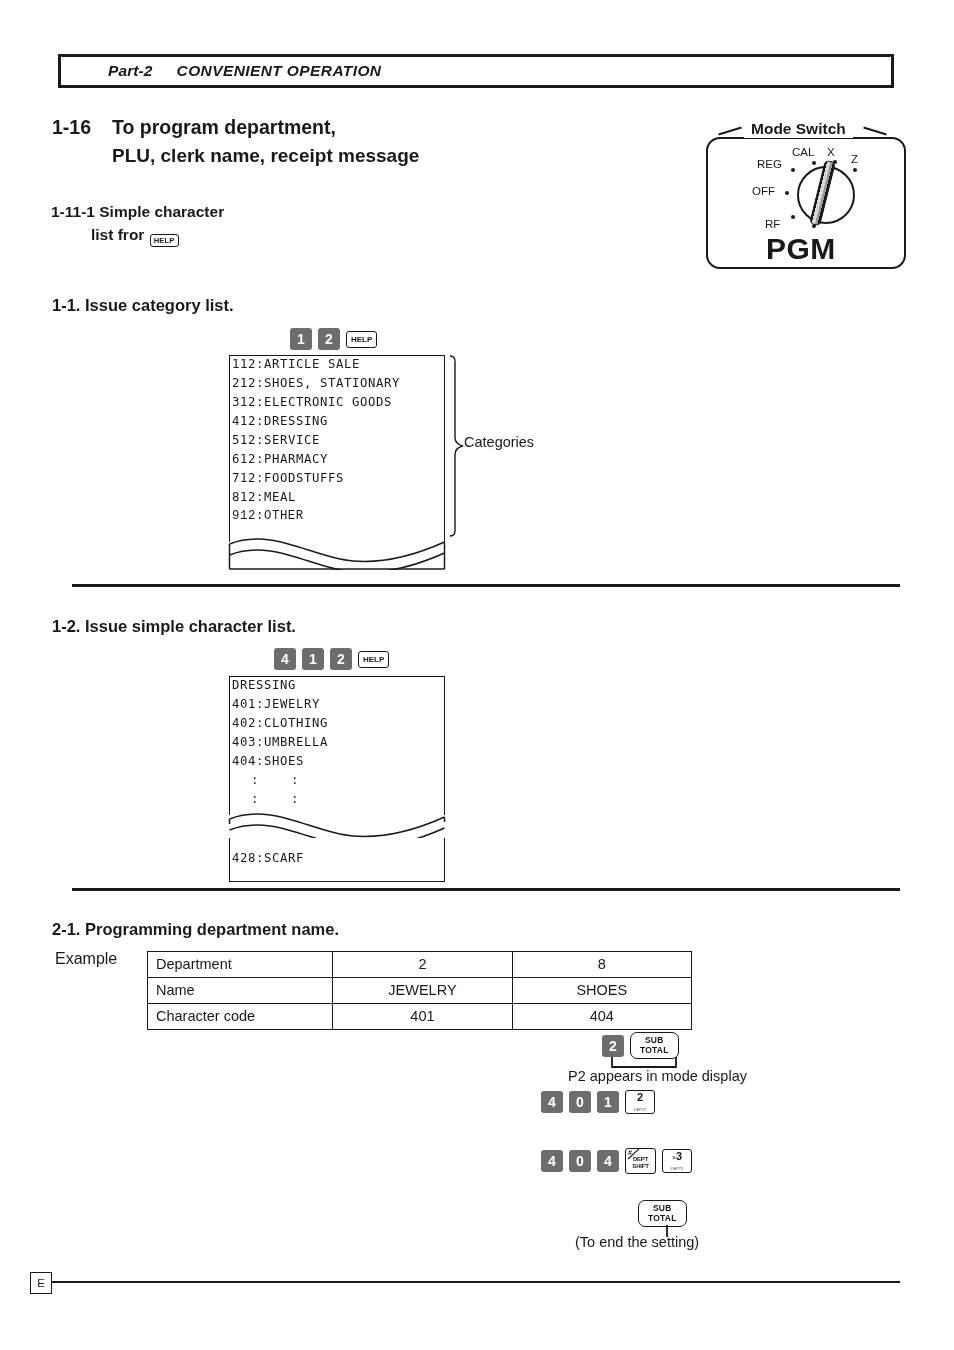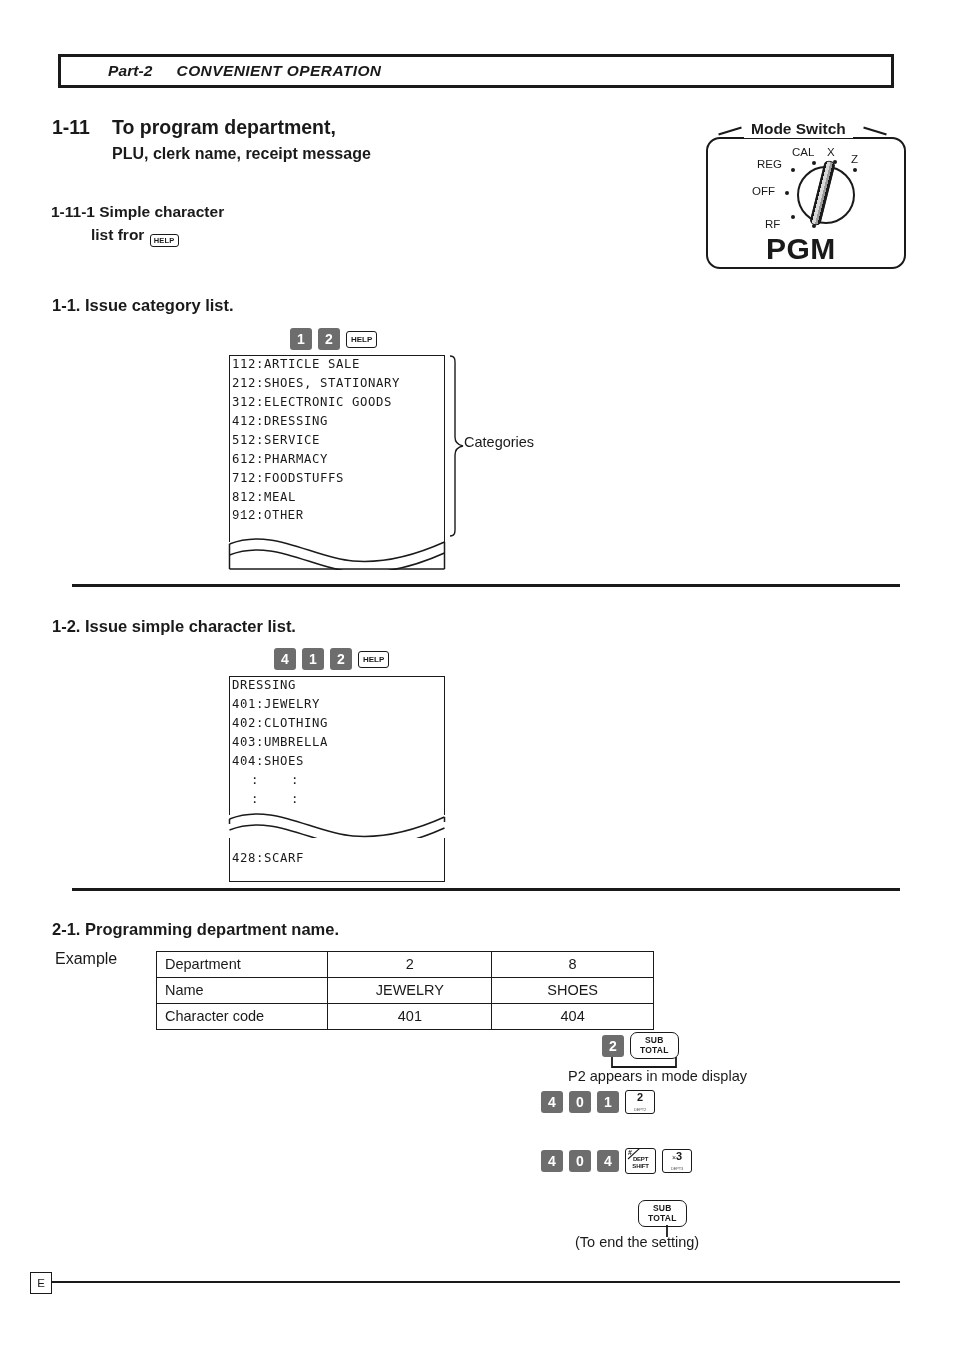--- a/index.html
+++ b/index.html
@@ -37,21 +37,21 @@
   .sec-num{
     position:absolute;left:52px;top:116px;
     font-weight:bold;font-size:19.5px;
   }
   .sec-title1{
     position:absolute;left:112px;top:116px;
     font-weight:bold;font-size:19.5px;
   }
   .sec-title2{
     position:absolute;left:112px;top:145px;
-    font-weight:bold;font-size:16px;
+    font-weight:bold;font-size:19px;
   }
 
   
   .sub-head{
     position:absolute;left:51px;top:200px;width:250px;
     font-weight:bold;font-size:15.5px;line-height:23px;
   }
   .sub-head .l2{display:block;margin-left:40px;}
   .sub-body{
     position:absolute;left:303px;top:200px;width:390px;
@@ -173,23 +173,23 @@
   .brace-label{position:absolute;font-size:14.5px;}
 
   
   .divider{
     position:absolute;left:72px;width:828px;height:3px;background:#1a1a1a;
   }
 
   
   .ex-label{position:absolute;left:55px;top:950px;font-size:16px;}
   table.ptable{
-    position:absolute;left:156px;top:951px;
+    position:absolute;left:147px;top:951px;
     border-collapse:collapse;
-    width:498px;
+    width:545px;
   }
   table.ptable td{
     border:1.3px solid #1a1a1a;
     font-size:14.5px;
     height:22px;
     padding:1px 0 2px 0;
   }
   table.ptable td.c0{width:180px;padding-left:8px;text-align:left;}
   table.ptable td.c1{width:182px;text-align:center;}
   table.ptable td.c2{width:183px;text-align:center;}
@@ -215,21 +215,21 @@
 
 <div class="page">
 
   <div class="banner">
     <div class="banner-inner">
       <span class="part">Part-2</span>
       <span class="chaptitle">CONVENIENT OPERATION</span>
     </div>
   </div>
 
-  <div class="sec-num">1-11</div>
+  <div class="sec-num">1-16</div>
   <div class="sec-title1">To program department,</div>
   <div class="sec-title2">PLU, clerk name, receipt message</div>
 
   <div class="sub-head">
     <span>1-11-1 Simple character</span>
     <span class="l2">
       <span>list fror</span>
       <span class="helpkey">HELP</span>
     </span>
   </div>

